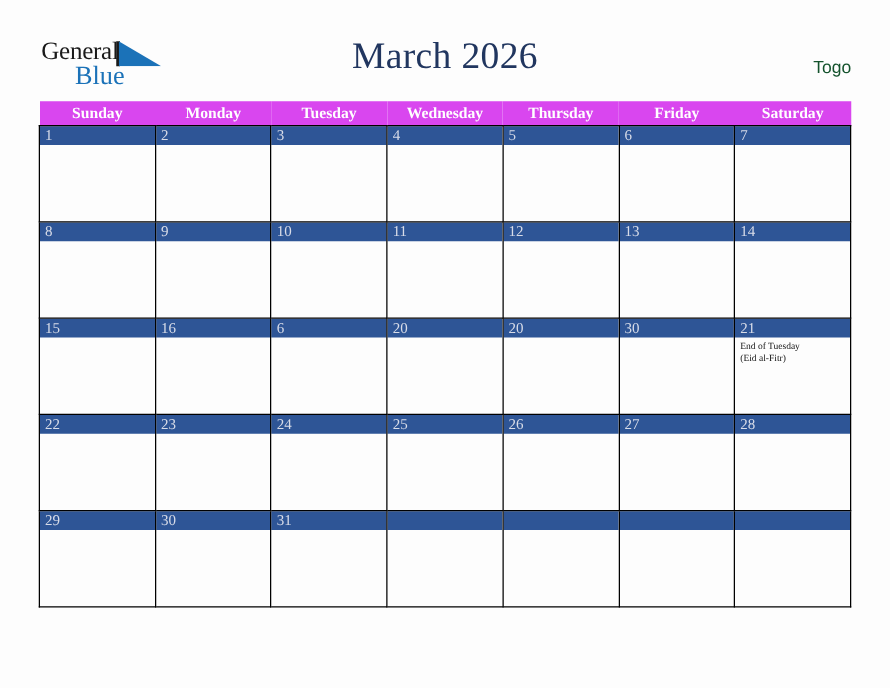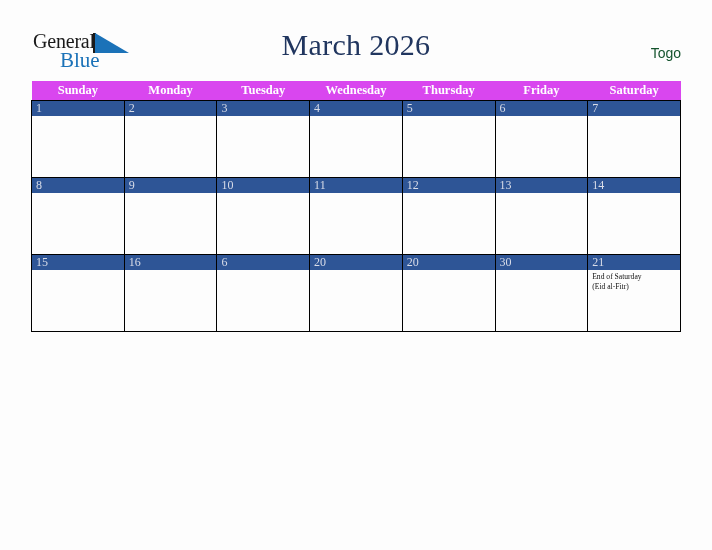--- a/index.html
+++ b/index.html
@@ -250,22 +250,68 @@
             </td>
             <td>
               <span class="daynum">20</span>
             </td>
             <td>
               <span class="daynum">30</span>
             </td>
             <td>
               <span class="daynum">21</span>
               <div class="events">
-                <span class="event-item">End of Saturday</span>
+                <span class="event-item">End of Tuesday</span>
                 <span class="event-item">(Eid al-Fitr)</span>
               </div>
+            </td>
+          </tr>
+          <tr class="week">
+            <td>
+              <span class="daynum">22</span>
+            </td>
+            <td>
+              <span class="daynum">23</span>
+            </td>
+            <td>
+              <span class="daynum">24</span>
+            </td>
+            <td>
+              <span class="daynum">25</span>
+            </td>
+            <td>
+              <span class="daynum">26</span>
+            </td>
+            <td>
+              <span class="daynum">27</span>
+            </td>
+            <td>
+              <span class="daynum">28</span>
+            </td>
+          </tr>
+          <tr class="week">
+            <td>
+              <span class="daynum">29</span>
+            </td>
+            <td>
+              <span class="daynum">30</span>
+            </td>
+            <td>
+              <span class="daynum">31</span>
+            </td>
+            <td>
+              <span class="daynum"></span>
+            </td>
+            <td>
+              <span class="daynum"></span>
+            </td>
+            <td>
+              <span class="daynum"></span>
+            </td>
+            <td>
+              <span class="daynum"></span>
             </td>
           </tr>
         </tbody>
     </table>
   </div>
 
 </div>
 
 </body></html>

